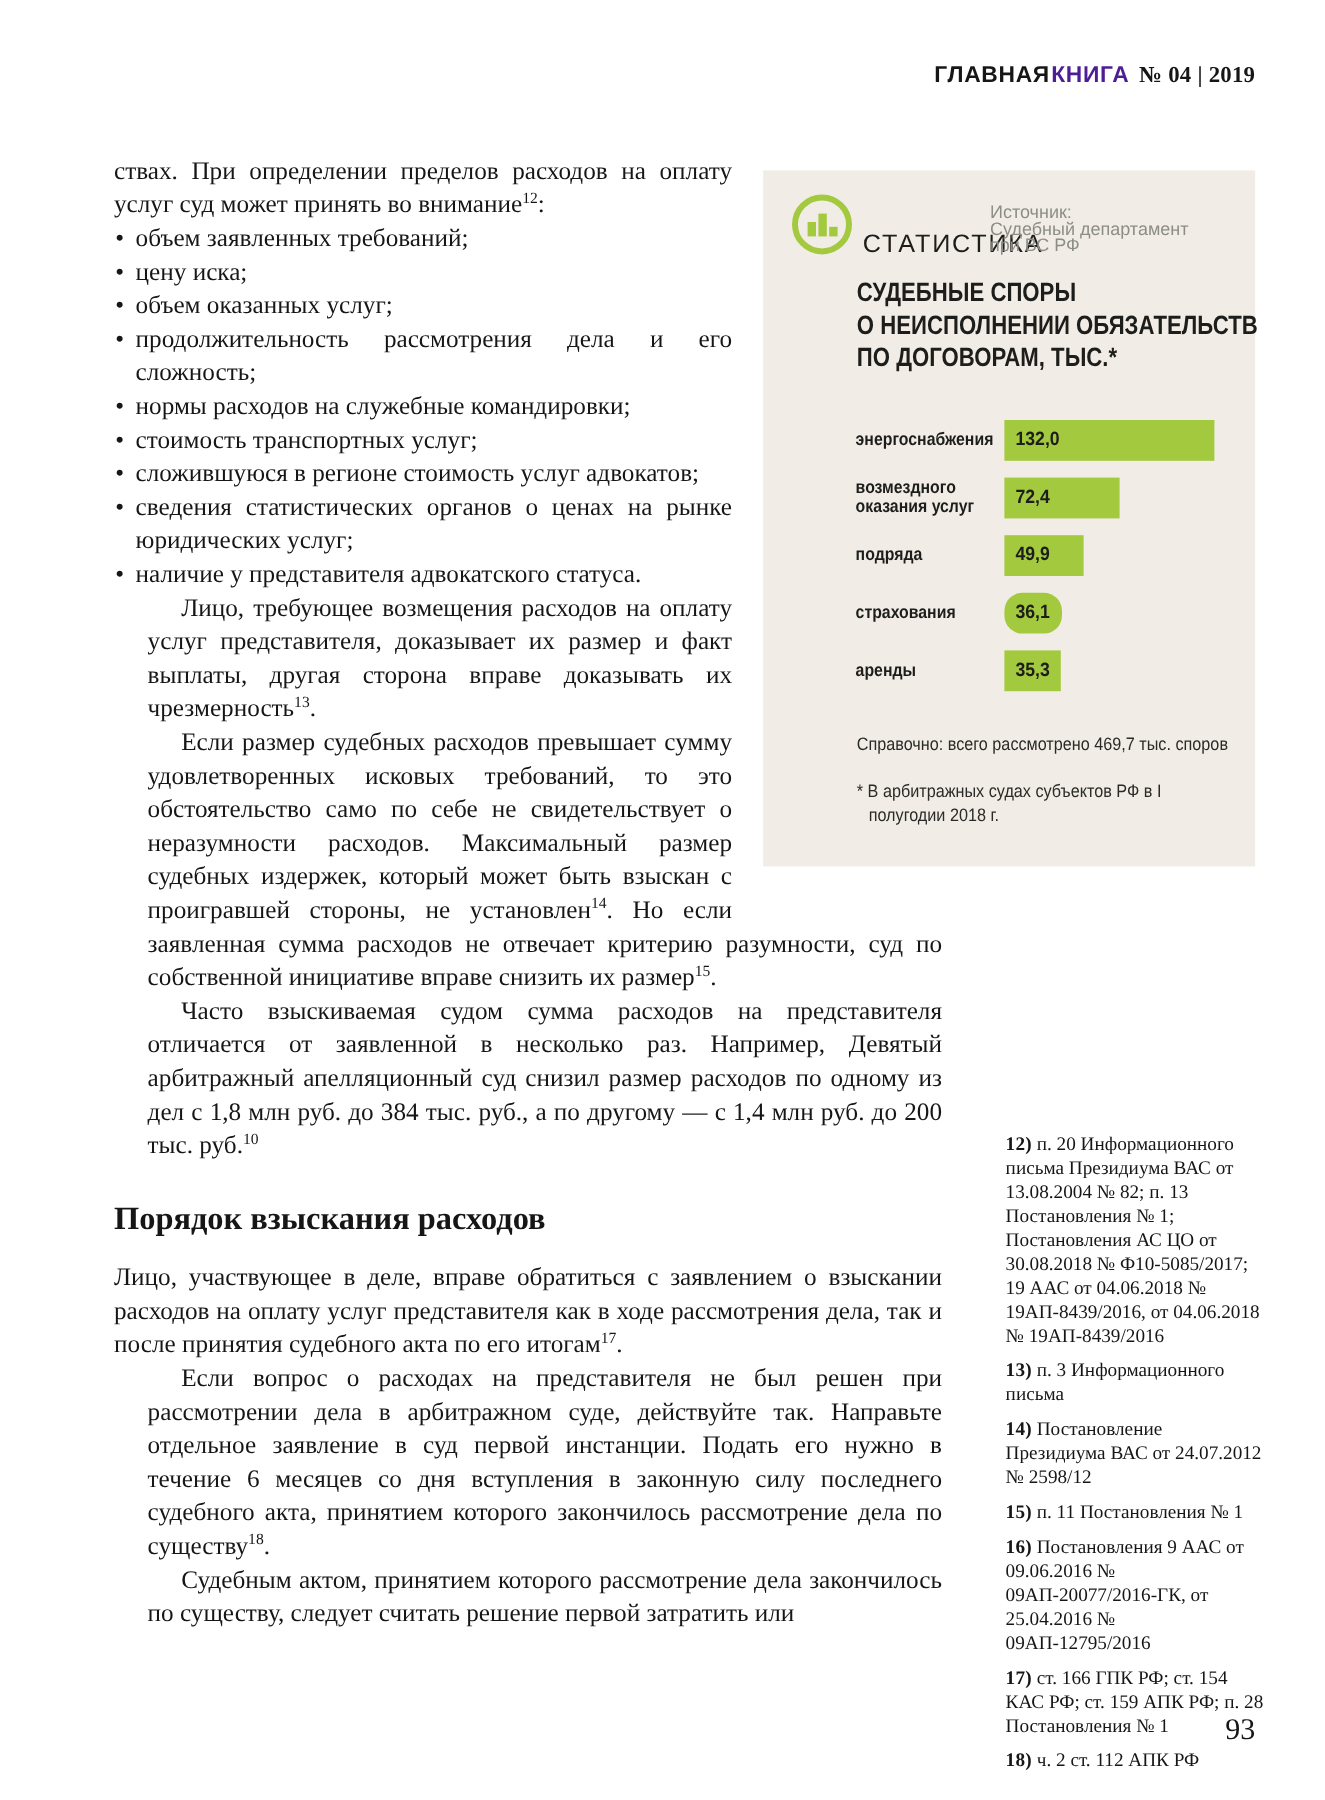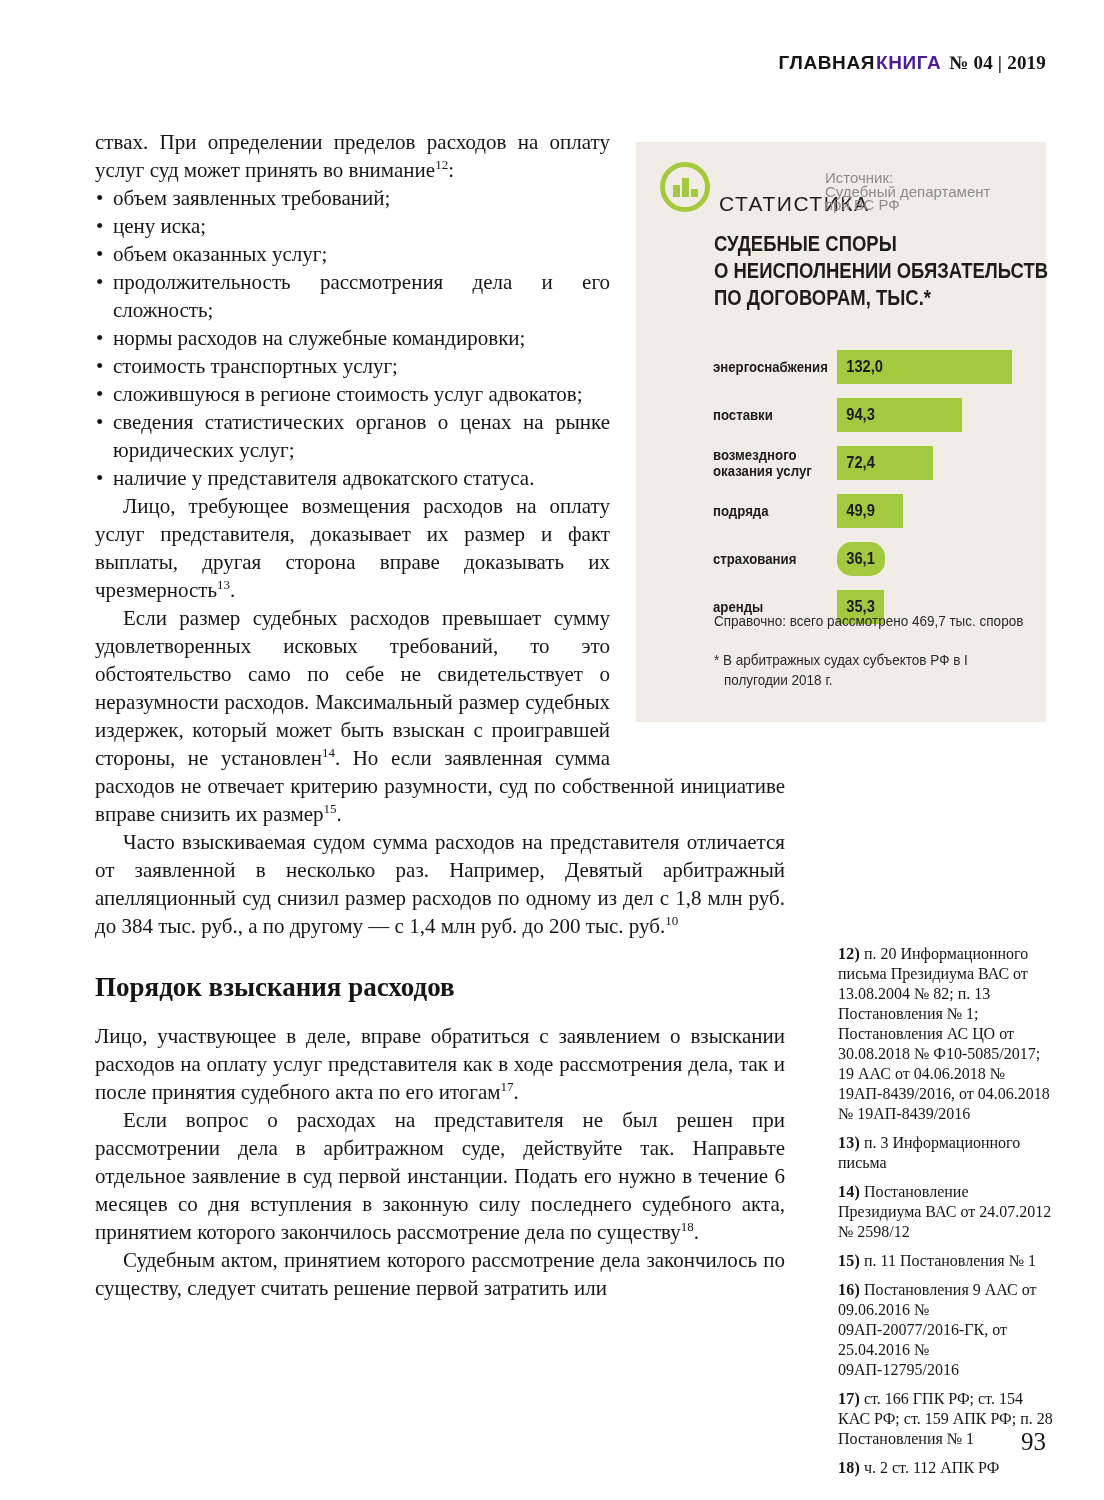--- a/index.html
+++ b/index.html
@@ -9,21 +9,21 @@
   
   .hdr{position:absolute;top:52px;right:58px;font-family:"Liberation Sans",sans-serif;
        font-weight:bold;font-size:19px;letter-spacing:.6px;white-space:nowrap;}
   .hdr .h-accent{color:#4c1d95;margin-left:1px;}
   .hdr .h-issue{font-family:"Liberation Serif",serif;letter-spacing:.2px;margin-left:8px;}
 
   
   .flow{position:absolute;left:95px;top:128px;width:690px;font-size:21px;line-height:28px;
         text-align:justify;}
   .flow p{margin:0;}
-  .flow p.ind{text-indent:28px;}
+  .flow p.ind{text-indent:28px;margin-left:28px;}
   .spacer{float:right;width:175px;height:622px;}
   .bullet{position:relative;padding-left:18px;}
   .bullet::before{content:"\2022";position:absolute;left:1px;}
   sup{font-size:13px;line-height:0;vertical-align:super;}
   h2{font-family:"Liberation Serif",serif;font-size:27px;line-height:30px;font-weight:bold;
      margin:32px 0 20px 0;text-align:left;}
 
   
   .stat-box{position:absolute;left:636px;top:142px;width:410px;height:580px;background:#f1ede6;
             font-family:"Liberation Sans",sans-serif;color:#1d1d1b;}
@@ -103,26 +103,20 @@
 О НЕИСПОЛНЕНИИ ОБЯЗАТЕЛЬСТВ
 ПО ДОГОВОРАМ, ТЫС.*</h3>
     <div class="chart" id="chart">
         <div class="crow">
           <div class="clabel">энергоснабжения</div>
           <div class="cbar" style="width: 175px; background: rgb(163, 201, 62);">
             <span class="cval">132,0</span>
           </div>
         </div>
         <div class="crow">
-          <div class="clabel">поставки</div>
-          <div class="cbar" style="width: 125px; background: rgb(163, 201, 62);">
-            <span class="cval">94,3</span>
-          </div>
-        </div>
-        <div class="crow">
           <div class="clabel">возмездного оказания услуг</div>
           <div class="cbar" style="width: 96px; background: rgb(163, 201, 62);">
             <span class="cval">72,4</span>
           </div>
         </div>
         <div class="crow">
           <div class="clabel">подряда</div>
           <div class="cbar" style="width: 66px; background: rgb(163, 201, 62);">
             <span class="cval">49,9</span>
           </div>

